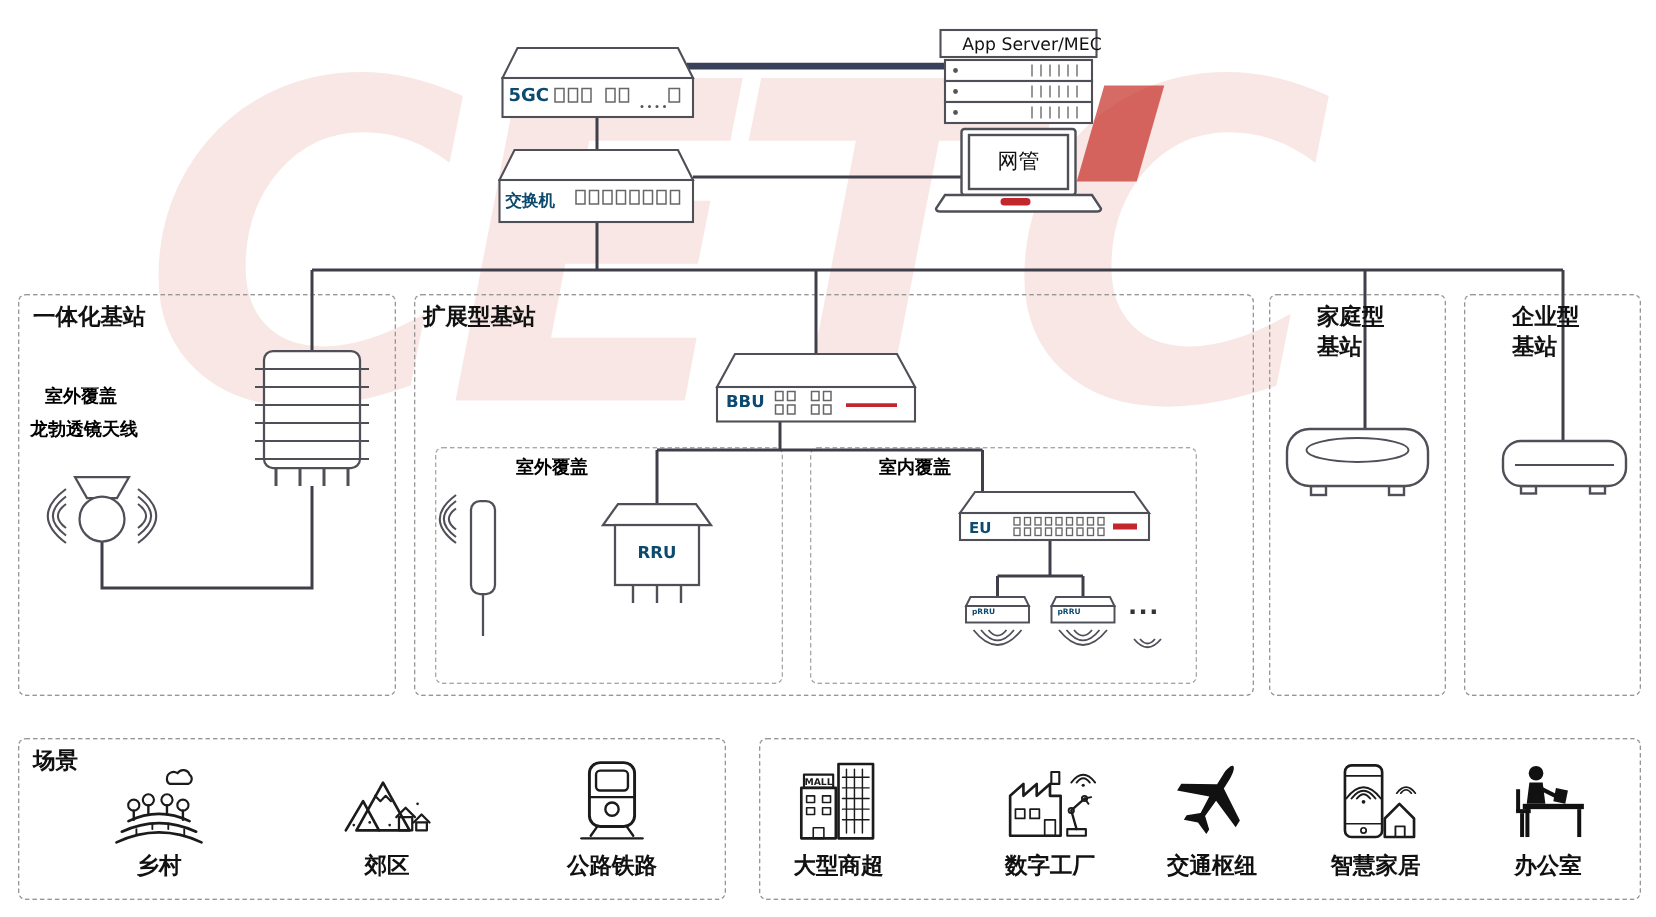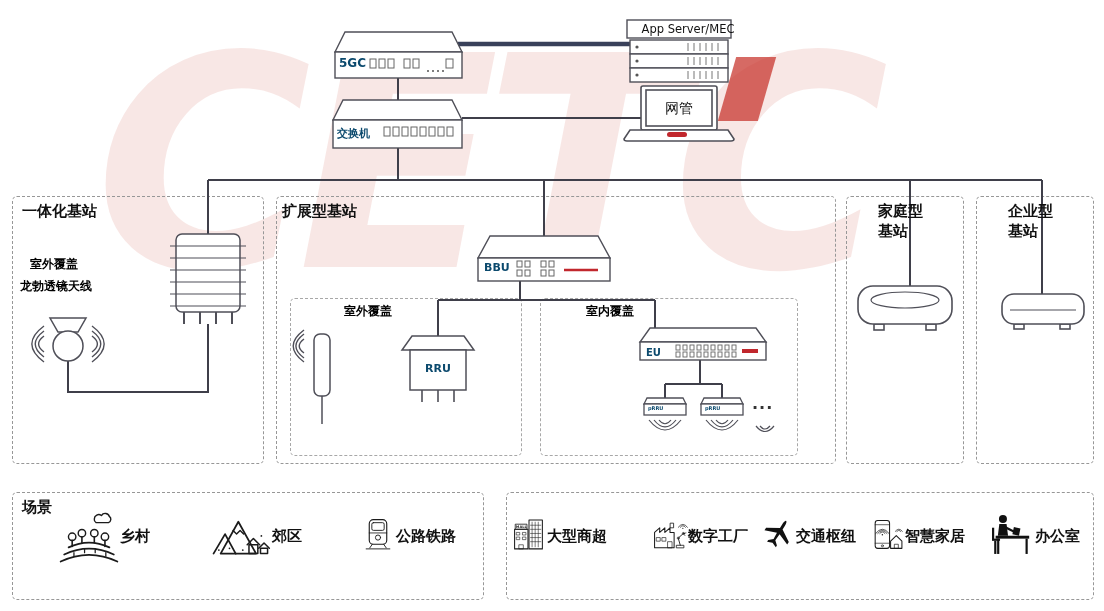--- a/index.html
+++ b/index.html
@@ -17,21 +17,21 @@
 
   svg.layer { position:absolute; left:0; top:0; z-index:2; }
   #connectors { z-index:1; }
 
   .title { position:absolute; font-weight:bold; font-size:15px; color:#111; z-index:3; line-height:1.35; }
   .title span { display:block;margin-left:24px; }
   .sublabel { position:absolute; font-weight:bold; font-size:12px; color:#000000; z-index:3; }
   .devlabel { position:absolute; font-weight:bold; color:#0c4a6e; z-index:3; line-height:1; }
   .label-black { position:absolute; color:#111; z-index:3; line-height:1.2; }
 
-  .scene-item { position:absolute; top:504px; width:96px; display:flex; flex-direction:row; align-items:center; z-index:3; }
+  .scene-item { position:absolute; top:504px; width:96px; display:flex; flex-direction:column; align-items:center; z-index:3; }
   .scene-label { font-weight:bold; font-size:15px; color:#111; margin-top:2px; white-space:nowrap; }
   .scene-icon { width:62px; height:62px; }
   .ellipsis { position:absolute; font-weight:bold; color:#333; z-index:3; }
 </style>
 </head>
 <body>
 
 <div id="canvas">
 
   <div id="wm-cetc" class="watermark">CETC</div>

